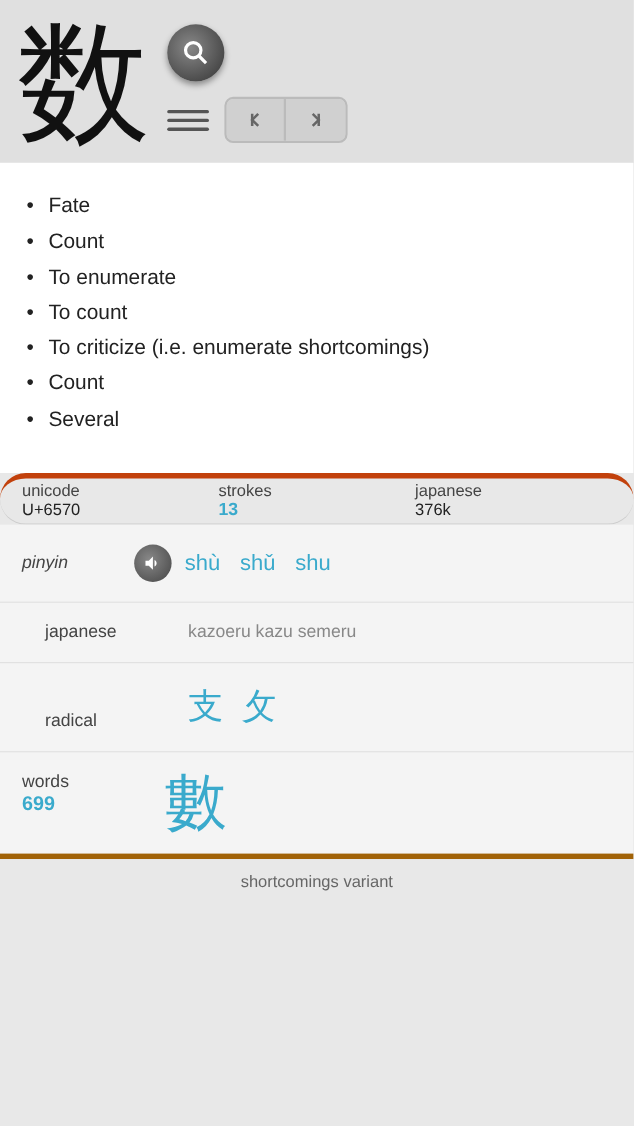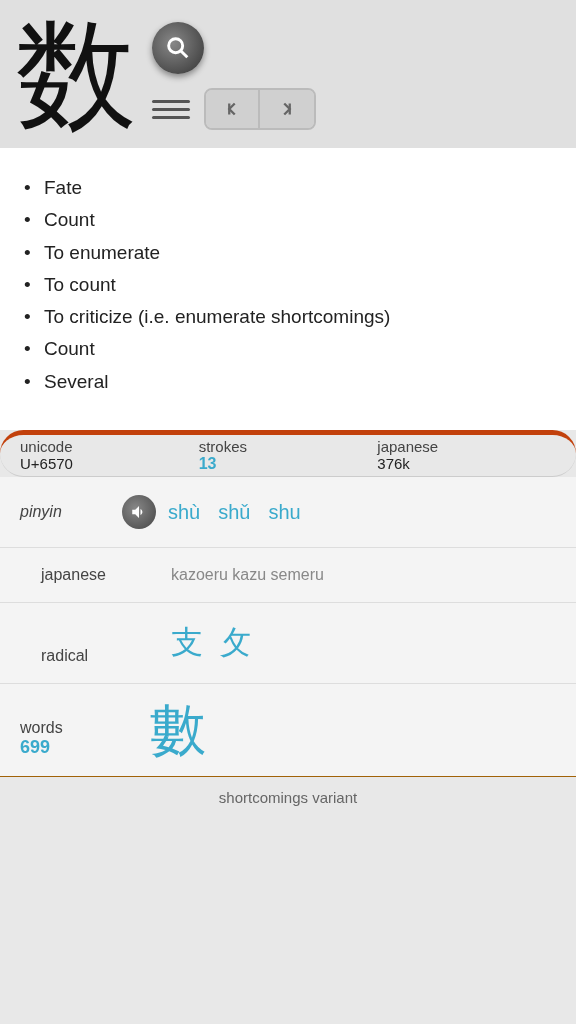--- a/index.html
+++ b/index.html
@@ -201,22 +201,22 @@
       display: flex;
       align-items: flex-end;
       border-bottom: 1px solid #ddd;
     }
 
     
     .words-row {
       background: #f4f4f4;
       padding: 18px 20px;
       display: flex;
-      align-items: flex-end;
-      border-bottom: 1px solid #a16207;
+      align-items: flex-start;
+      border-bottom: 5px solid #a16207;
     }
     .words-label-block {
       width: 130px;
       flex-shrink: 0;
     }
     .words-label {
       font-size: 16px;
       color: #444;
     }
     .words-count {

